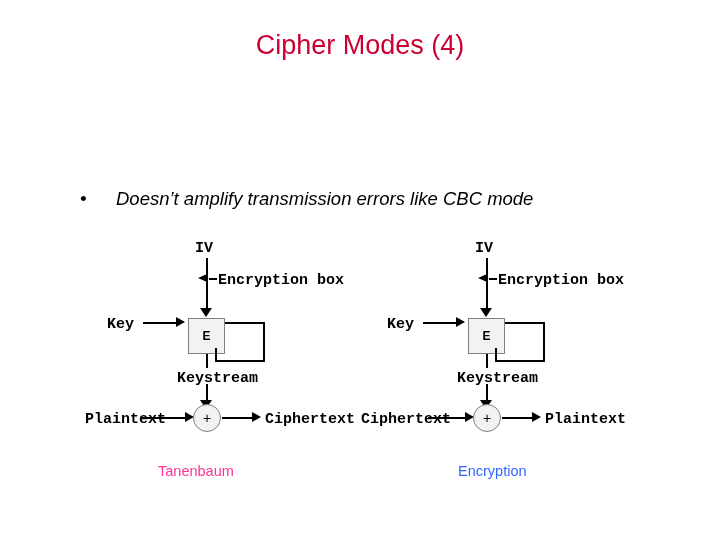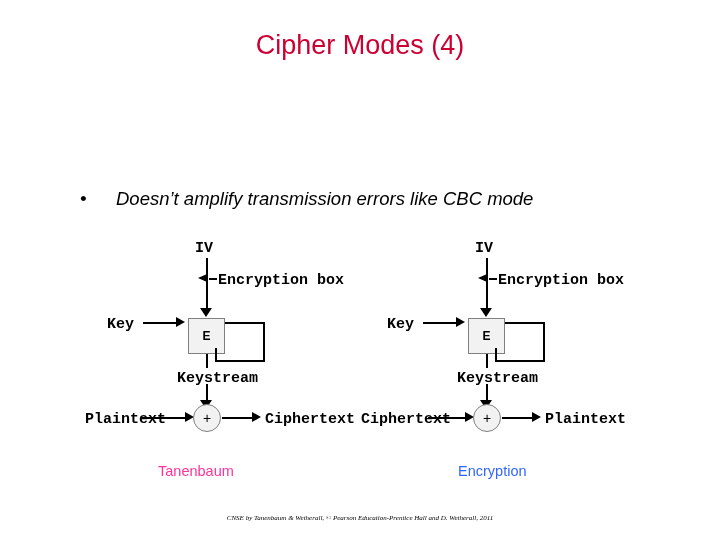--- a/index.html
+++ b/index.html
@@ -230,15 +230,14 @@
       <div style="position:absolute; left:167px; top:176px; width:0;height:0;border-top:5.5px solid transparent;border-bottom:5.5px solid transparent;border-left:9px solid #000;"></div>
       <div class="lbl" style="left:180px; top:175px;">Plaintext</div>
 
     </div>
 
   </div>
 
   <div class="caption" style="left:158px; top:463px;">Tanenbaum</div>
   <div class="caption dec" style="left:458px; top:463px;">Encryption</div>
 
-  <div class="footer">CNSE by Tanenbaum &amp; Wetherall, © Pearson Education-Prentice Hall and D. Wetherall, 2011</div>
 
 </div>
 
 </body></html>

